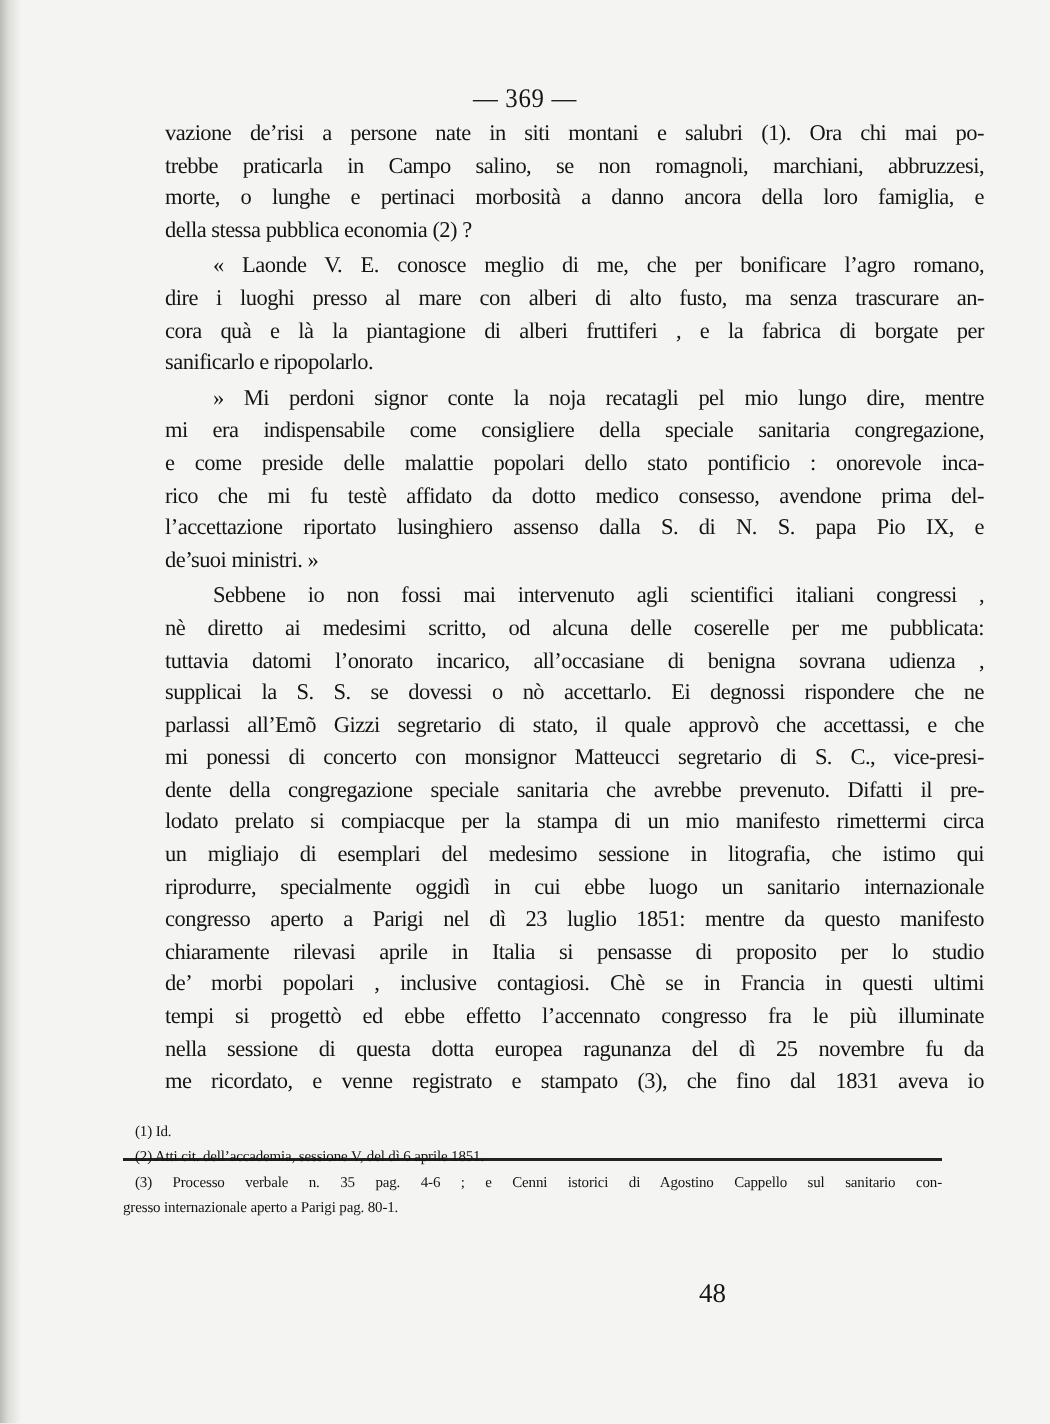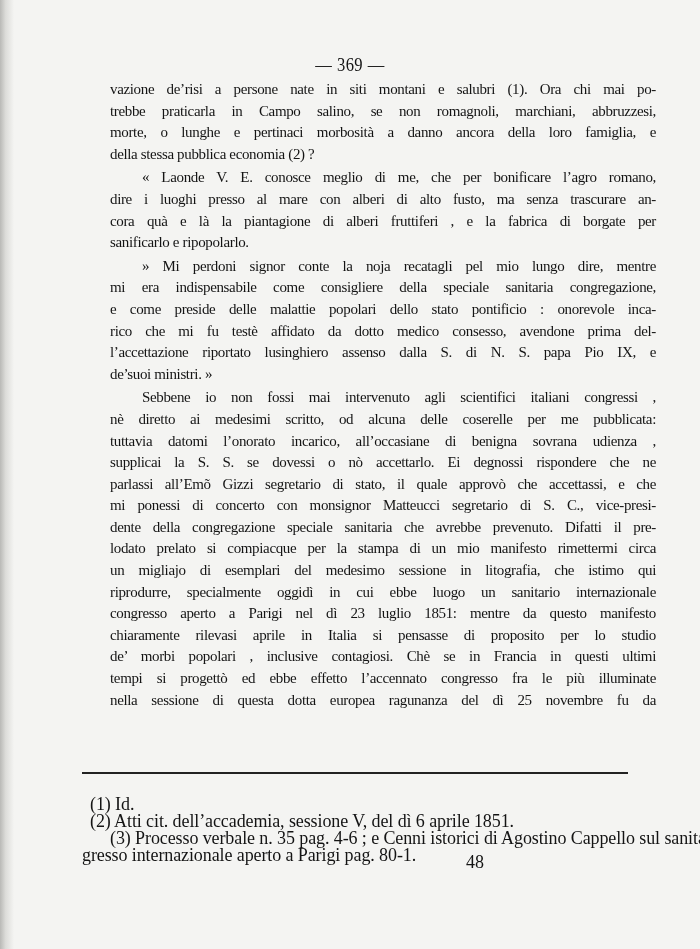--- a/index.html
+++ b/index.html
@@ -29,26 +29,26 @@
       letter-spacing: -0.35px; transform-origin: left center;
     }
     .line.last { text-align-last: left; }
     .line.indent { padding-left: 32px; }
     .para-gap { height: 2px; }
     .rule {
       position: absolute; left: 82px; top: 772px; width: 546px; height: 2px;
       background: #222;
     }
     .footnotes {
-      position: absolute; left: 82px; top: 796px; width: 546px;
-      font-size: 18px; line-height: 17px; letter-spacing: -0.1px;
+      position: absolute; left: 82px; top: 746px; width: 546px;
+      font-size: 10px; line-height: 17px; letter-spacing: -0.1px;
     }
     .fn { display: block; white-space: nowrap; }
     .fn.indent { padding-left: 8px; }
-    .fn.justify { text-align: justify; text-align-last: justify; margin-left: 20px; }
+    .fn.justify { text-align: justify; text-align-last: justify; }
     .page-number {
       position: absolute; top: 852px; left: 466px; font-size: 18px;
     }
   </style>
 </head>
 <body>
 
 <div class="page-shadow"></div>
 
 <div class="running-head">— 369 —</div>
@@ -86,20 +86,21 @@
     <span class="line">mi ponessi di concerto con monsignor Matteucci segretario di S. C., vice-presi-</span>
     <span class="line">dente della congregazione speciale sanitaria che avrebbe prevenuto. Difatti il pre-</span>
     <span class="line">lodato prelato si compiacque per la stampa di un mio manifesto rimettermi circa</span>
     <span class="line">un migliajo di esemplari del medesimo sessione in litografia, che istimo qui</span>
     <span class="line">riprodurre, specialmente oggidì in cui ebbe luogo un sanitario internazionale</span>
     <span class="line">congresso aperto a Parigi nel dì 23 luglio 1851: mentre da questo manifesto</span>
     <span class="line">chiaramente rilevasi aprile in Italia si pensasse di proposito per lo studio</span>
     <span class="line">de’ morbi popolari , inclusive contagiosi. Chè se in Francia in questi ultimi</span>
     <span class="line">tempi si progettò ed ebbe effetto l’accennato congresso fra le più illuminate</span>
     <span class="line">nella sessione di questa dotta europea ragunanza del dì 25 novembre fu da</span>
+    <span class="line">me ricordato, e venne registrato e stampato (3), che fino dal 1831 aveva io</span>
   </div>
 </div>
 
 <div class="rule"></div>
 
 <div class="footnotes">
   <span class="fn indent">(1) Id.</span>
   <span class="fn indent">(2) Atti cit. dell’accademia, sessione V, del dì 6 aprile 1851.</span>
   <span class="fn indent justify">(3) Processo verbale n. 35 pag. 4-6 ; e Cenni istorici di Agostino Cappello sul sanitario con-</span>
   <span class="fn">gresso internazionale aperto a Parigi pag. 80-1.</span>

